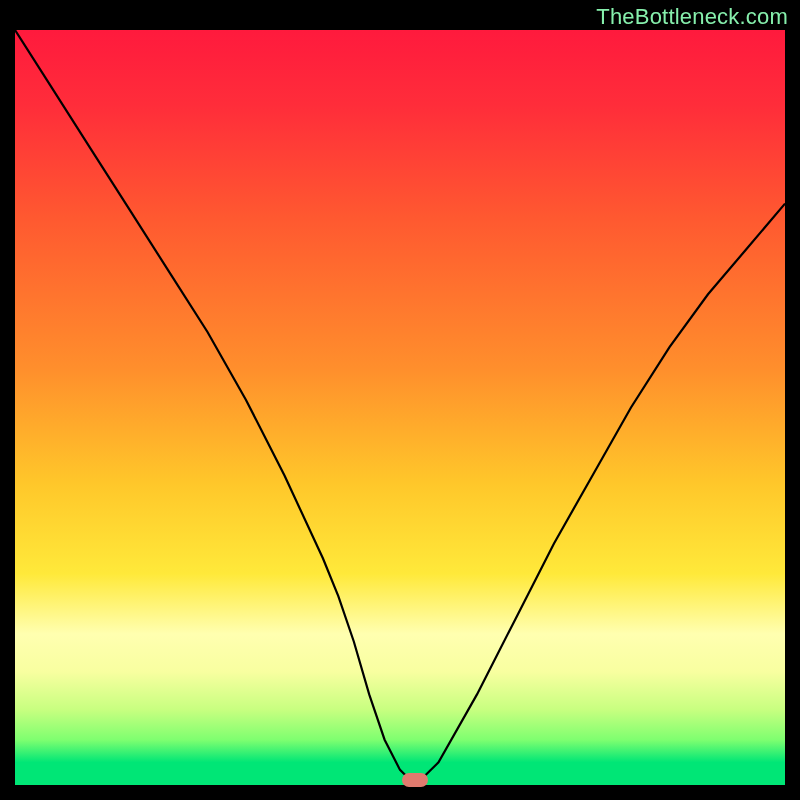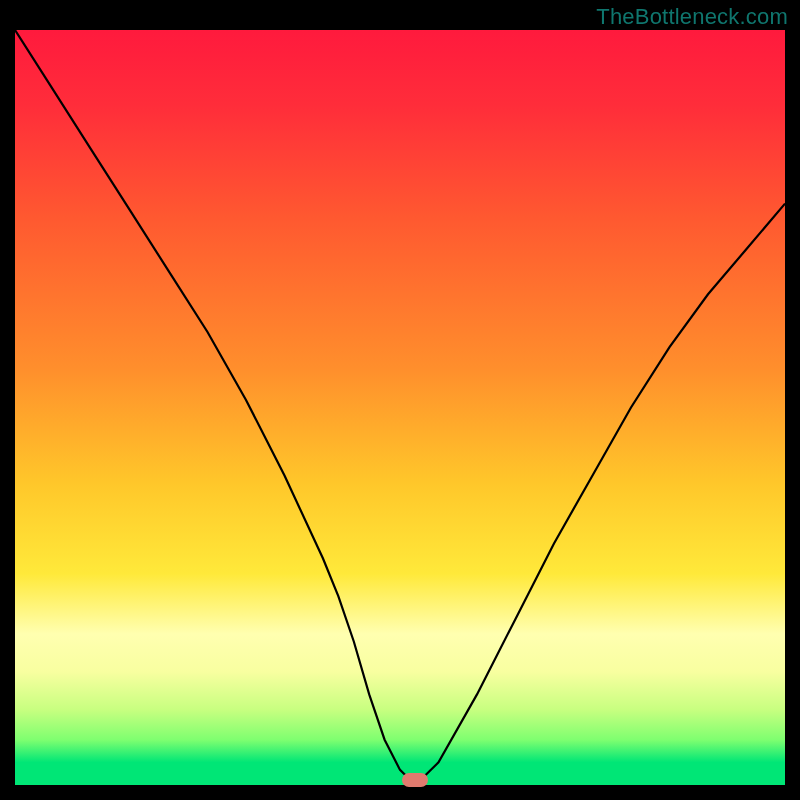--- a/index.html
+++ b/index.html
@@ -9,21 +9,21 @@
     height: 800px;
     background: #000;
     position: relative;
     font-family: Arial, Helvetica, sans-serif;
     overflow: hidden;
   }
   .watermark {
     position: absolute;
     top: 4px;
     right: 12px;
-    color: #0f766e;
+    color: #86efac;
     font-size: 22px;
     font-weight: 400;
     z-index: 3;
     letter-spacing: 0.2px;
   }
   .plot-outer {
     position: absolute;
     left: 15px;
     top: 30px;
     width: 770px;

